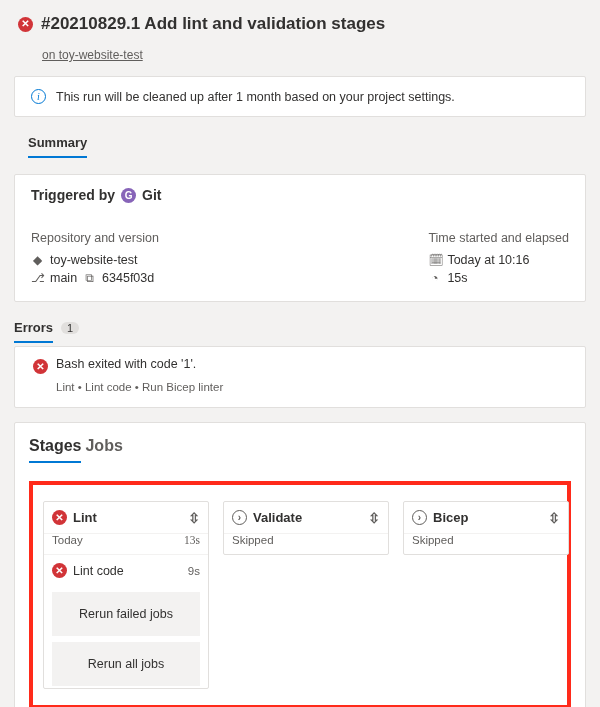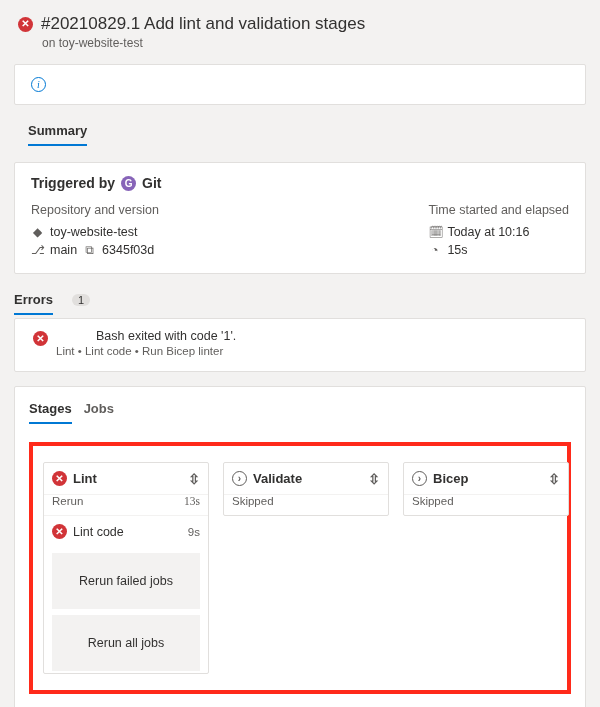--- a/index.html
+++ b/index.html
@@ -15,28 +15,29 @@
     padding: 14px 18px 14px 18px;
     background: #f3f2f1;
   }
   .header-title-row {
     display: flex;
     align-items: center;
     gap: 8px;
   }
   .header-title {
     font-size: 17px;
-    font-weight: 400;
+    font-weight: 700;
     color: #323130;
   }
   .header-sub {
     font-size: 12px;
     color: #605e5c;
     margin-left: 24px;
-    margin-top: 2px;
+    margin-top: 14px;
+    text-decoration: underline;
   }
   .icon-circle {
     width: 15px; height: 15px;
     border-radius: 50%;
     display: inline-flex;
     align-items: center;
     justify-content: center;
     flex-shrink: 0;
   }
   .icon-error { background: #d13438; color: #fff; font-size: 10px; font-weight: bold; line-height: 1; }
@@ -57,35 +58,35 @@
   .section-label {
     font-size: 13px;
     font-weight: 600;
     padding: 4px 0 6px 0;
     margin: 0 14px 6px 14px;
     border-bottom: 2px solid transparent;
     display:inline-block;
     border-bottom-color:#0078d4;
   }
 
-  .triggered-row { display:flex; align-items:center; gap:6px; font-size:14px; font-weight:600; margin-bottom:12px;}
+  .triggered-row { display:flex; align-items:center; gap:6px; font-size:14px; font-weight:600; margin-bottom:28px;}
   .meta-cols { display:flex; gap:92px;align-items:flex-end; }
   .meta-col .meta-head { color:#605e5c; font-size:12.5px; margin-bottom:8px; }
   .meta-col .meta-line { font-size:12.5px; color:#323130; margin-bottom:4px; display:flex; align-items:center; gap:6px;}
   .meta-col.right { margin-left:auto; }
 
-  .errors-head { display:flex; align-items:center; gap:19px; font-size:13px; font-weight:600; margin:0 14px 4px 14px; padding:4px 0 6px 0; }
+  .errors-head { display:flex; align-items:center; gap:8px; font-size:13px; font-weight:600; margin:0 14px 4px 14px; padding:4px 0 6px 0; }
   .errors-head .underline { border-bottom:2px solid #0078d4; padding-bottom:6px; margin-bottom:-7px;}
   .badge { background:#e1dfdd; color:#323130; border-radius:8px; padding:0 6px; font-size:11px; font-weight:400; }
 
   .error-item { display:flex; gap:8px; padding:10px 18px 14px 18px; }
-  .error-msg { font-size:12.5px; color:#323130;margin-left:40px; }
-  .error-path { font-size:11.5px; color:#605e5c; margin-top:2px; }
-
-  .tabs { display:flex; gap:12px; margin:0 0 18px 0; font-size:13px; }
+  .error-msg { font-size:12.5px; color:#323130; }
+  .error-path { font-size:11.5px; color:#605e5c; margin-top:10px; }
+
+  .tabs { display:flex; gap:4px; margin:0 0 18px 0; font-size:16px; }
   .tab { padding-bottom:6px; color:#605e5c; cursor:pointer; font-weight:600; }
   .tab.active { color:#323130; border-bottom:2px solid #0078d4; }
 
   .stages-wrap {
     border: 4px solid #ff2a1a;
     padding: 16px 10px;
     display:flex;
     gap:14px;
     align-items:flex-start;
   }
@@ -103,41 +104,42 @@
     border-bottom:1px solid #f3f2f1;
     position:relative;
   }
   .stage-head .expand { margin-left:auto; color:#605e5c; font-size:14px; line-height:1; }
   .stage-status { font-size:11.5px; color:#605e5c; padding:0 8px 8px 8px; display:flex; }
   .stage-status .dur { margin-left:auto;font-family:Liberation Serif, serif; }
   .job-row { display:flex; align-items:center; gap:6px; padding:8px 8px; font-size:12.5px; border-top:1px solid #f3f2f1;}
   .job-row .dur { margin-left:auto; color:#605e5c; font-size:11.5px; }
   .btn {
     display:block; width:calc(100% - 16px);
-    margin:6px 8px; padding:21px 0;
+    margin:6px 8px; padding:15px 0;
     background:#f3f2f1; border:none;
     font-size:12.5px; color:#323130; text-align:center; cursor:pointer;
   }
   .btn:last-child { margin-bottom:2px; }
   .glyph { font-family: inherit; color:#605e5c; font-size:12px; display:inline-block; width:13px; text-align:center;}
 </style>
 </head>
 <body>
 
 <div class="header">
   <div class="header-title-row">
     <span class="icon-circle icon-error">✕</span>
     <span class="header-title">#20210829.1 Add lint and validation stages</span>
   </div>
   <div class="header-sub">on toy-website-test</div>
 </div>
 
 <div class="card">
   <div class="info-banner">
     <span class="icon-circle icon-info">i</span>
+    <span>This run will be cleaned up after 1 month based on your project settings.</span>
   </div>
 </div>
 
 <div style="margin:0 14px 10px 14px;">
   <span class="section-label">Summary</span>
 </div>
 
 <div class="card">
   <div class="triggered-row">
     <span>Triggered by</span>
@@ -194,21 +196,21 @@
 
   <div class="stages-wrap">
 
     <div class="stage">
       <div class="stage-head">
         <span class="icon-circle icon-error">✕</span>
         <span>Lint</span>
         <span class="expand">⇳</span>
       </div>
       <div class="stage-status">
-        <span>Rerun</span>
+        <span>Today</span>
         <span class="dur">13s</span>
       </div>
       <div class="job-row">
         <span class="icon-circle icon-error">✕</span>
         <span>Lint code</span>
         <span class="dur">9s</span>
       </div>
       <button class="btn">Rerun failed jobs</button>
       <button class="btn">Rerun all jobs</button>
     </div>

